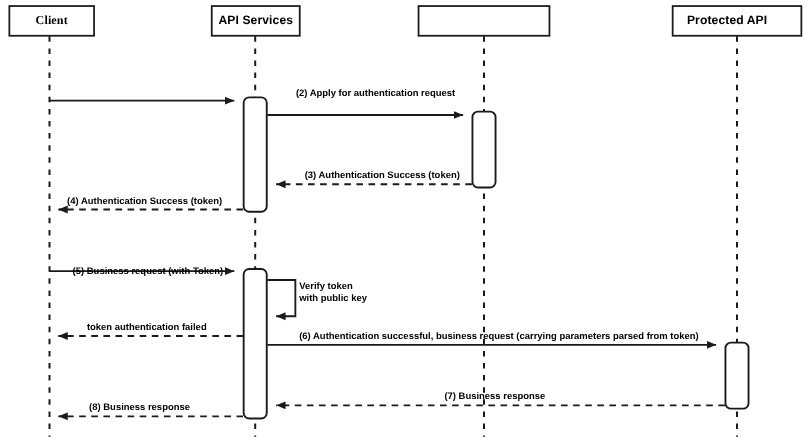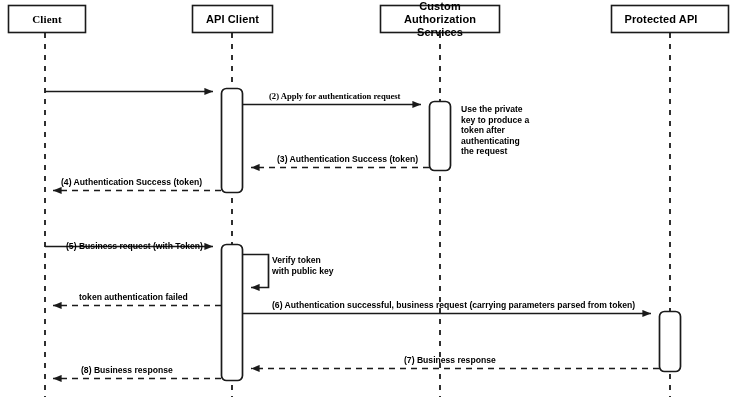--- a/index.html
+++ b/index.html
@@ -102,49 +102,41 @@
 
     <line x1="243" y1="313.5" x2="651" y2="313.5" stroke="#1a1a1a" stroke-width="1.7" marker-end="url(#arrowSolid)"></line>
 
     <line x1="659" y1="368.5" x2="251" y2="368.5" stroke="#1a1a1a" stroke-width="1.7" stroke-dasharray="6,5" marker-end="url(#arrowSolid)"></line>
 
     <line x1="221" y1="378.5" x2="53" y2="378.5" stroke="#1a1a1a" stroke-width="1.7" stroke-dasharray="6,5" marker-end="url(#arrowSolid)"></line>
   </svg>
 
   <div class="lifeline-box-label" style="left:8px; top:5px; width:78px; height:28px;font-family:Liberation Serif, serif;">Client</div>
 
-  <div class="lifeline-box-label" style="left:192px; top:5px; width:81px; height:28px;">API Client</div>
+  <div class="lifeline-box-label" style="left:192px; top:5px; width:81px; height:28px;">API Services</div>
 
-  <div class="lifeline-box-label" style="left:380px; top:5px; width:120px; height:28px; padding:0 2px;">Custom Authorization Services</div>
 
   <div class="lifeline-box-label" style="left:611px; top:5px; width:100px; height:28px;">Protected API</div>
 
 
-  <div class="msg-label" style="left:269px; top:91px;font-family:Liberation Serif, serif;">(2) Apply for authentication request</div>
+  <div class="msg-label" style="left:269px; top:79px;">(2) Apply for authentication request</div>
 
   <div class="msg-label" style="left:277px; top:154px;">(3) Authentication Success (token)</div>
 
   <div class="msg-label" style="left:61px; top:177px;">(4) Authentication Success (token)</div>
 
   <div class="msg-label" style="left:66px; top:241px;">(5) Business request (with Token)</div>
 
   <div class="msg-label" style="left:79px; top:292px;">token authentication failed</div>
 
   <div class="msg-label" style="left:272px; top:300px;">(6) Authentication successful, business request (carrying parameters parsed from token)</div>
 
   <div class="msg-label" style="left:404px; top:355px;">(7) Business response</div>
 
   <div class="msg-label" style="left:81px; top:365px;">(8) Business response</div>
 
   <div class="note-label" style="left:272px; top:255px;">
     <div>Verify token</div>
     <div>with public key</div>
   </div>
 
-  <div class="note-label" style="left:461px; top:104px; width:70px;">
-    <div>Use the private</div>
-    <div>key to produce a</div>
-    <div>token after</div>
-    <div>authenticating</div>
-    <div>the request</div>
-  </div>
 
 </div>
 
 </body></html>

